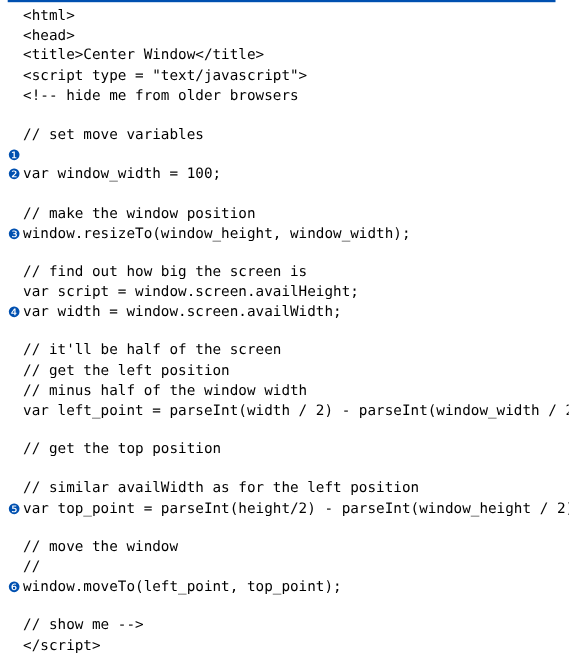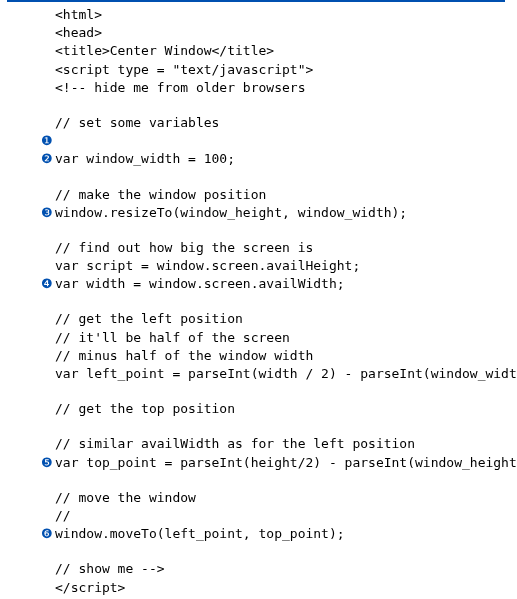--- a/index.html
+++ b/index.html
@@ -21,21 +21,20 @@
     width: 498px;
     margin-left: 7px;
   }
   .code-block {
     padding: 4px 0 4px 7px;
   }
   .line {
     white-space: pre;
     display: flex;
     align-items: flex-end;
-    margin-left: 34px;
   }
   .gutter {
     display: inline-block;
     width: 14px;
     flex-shrink: 0;
     color: #0050b0;
     font-family: Arial, sans-serif;
     font-size: 13px;
     font-weight: normal;
   }
@@ -52,33 +51,33 @@
 
 <div class="container">
   <div class="rule"></div>
   <div class="code-block" id="codeblock">
       <div class="line"><span class="gutter"></span><span class="code">&lt;html&gt;</span></div>
       <div class="line"><span class="gutter"></span><span class="code">&lt;head&gt;</span></div>
       <div class="line"><span class="gutter"></span><span class="code">&lt;title&gt;Center Window&lt;/title&gt;</span></div>
       <div class="line"><span class="gutter"></span><span class="code">&lt;script type = "text/javascript"&gt;</span></div>
       <div class="line"><span class="gutter"></span><span class="code">&lt;!-- hide me from older browsers</span></div>
       <div class="blankline"></div>
-      <div class="line"><span class="gutter"></span><span class="code">// set some variables</span></div>
+      <div class="line"><span class="gutter"></span><span class="code">// set move variables</span></div>
       <div class="line"><span class="gutter">❶</span></div>
       <div class="line"><span class="gutter">❷</span><span class="code">var window_width = 100;</span></div>
       <div class="blankline"></div>
       <div class="line"><span class="gutter"></span><span class="code">// make the window position</span></div>
       <div class="line"><span class="gutter">❸</span><span class="code">window.resizeTo(window_height, window_width);</span></div>
       <div class="blankline"></div>
       <div class="line"><span class="gutter"></span><span class="code">// find out how big the screen is</span></div>
       <div class="line"><span class="gutter"></span><span class="code">var script = window.screen.availHeight;</span></div>
       <div class="line"><span class="gutter">❹</span><span class="code">var width = window.screen.availWidth;</span></div>
       <div class="blankline"></div>
+      <div class="line"><span class="gutter"></span><span class="code">// it'll be half of the screen</span></div>
       <div class="line"><span class="gutter"></span><span class="code">// get the left position</span></div>
-      <div class="line"><span class="gutter"></span><span class="code">// it'll be half of the screen</span></div>
       <div class="line"><span class="gutter"></span><span class="code">// minus half of the window width</span></div>
       <div class="line"><span class="gutter"></span><span class="code">var left_point = parseInt(width / 2) - parseInt(window_width / 2);</span></div>
       <div class="blankline"></div>
       <div class="line"><span class="gutter"></span><span class="code">// get the top position</span></div>
       <div class="blankline"></div>
       <div class="line"><span class="gutter"></span><span class="code">// similar availWidth as for the left position</span></div>
       <div class="line"><span class="gutter">❺</span><span class="code">var top_point = parseInt(height/2) - parseInt(window_height / 2);</span></div>
       <div class="blankline"></div>
       <div class="line"><span class="gutter"></span><span class="code">// move the window</span></div>
       <div class="line"><span class="gutter"></span><span class="code">//</span></div>

